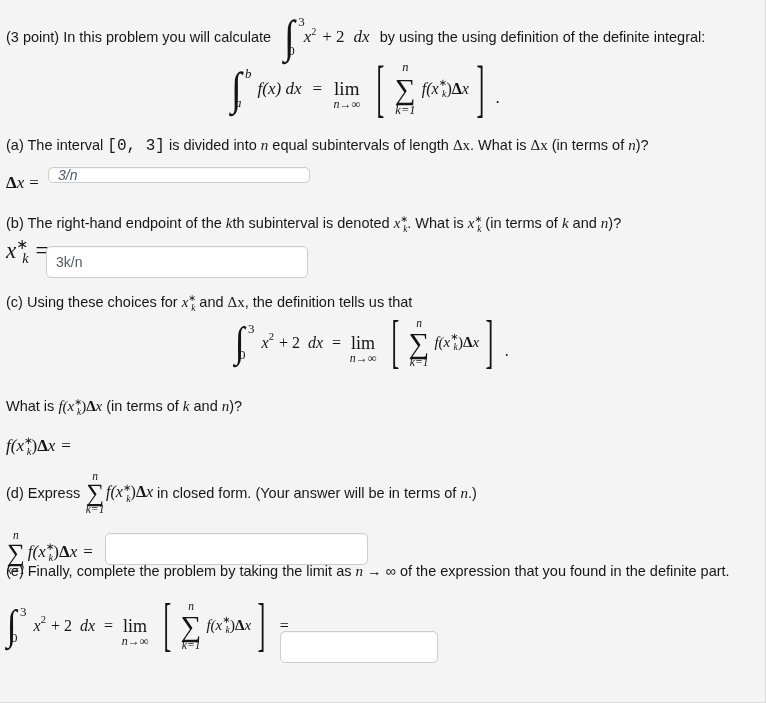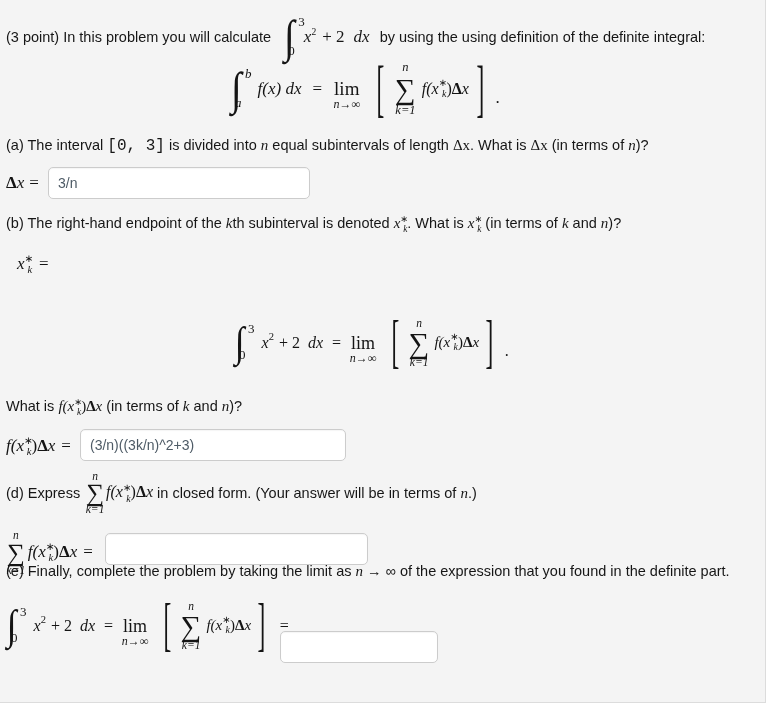--- a/index.html
+++ b/index.html
@@ -274,30 +274,34 @@
     <span class="mitem up" style="font-size:17px; margin-left:5px; vertical-align:bottom;">.</span>
   </div>
 
   <div class="row prose" style="left:6px; top:136px;">
     <span>(a) The interval </span><span class="mathup" style="font-size:16px;">[0, 3]</span><span> is divided into </span><span class="mathtext" style="font-size:15px;">n</span><span> equal subintervals of length </span><span class="bold-delta" style="font-size:15px;">Δx</span><span>. What is </span><span class="bold-delta" style="font-size:15px;">Δx</span><span> (in terms of </span><span class="mathtext" style="font-size:15px;">n</span><span>)?</span>
   </div>
 
   <div class="eqlbl" style="left:6px; top:173px; font-size:17px;">
     <span style="font-weight:bold; font-style:normal;">Δ</span><span style="font-style:italic;">x</span><span style="font-style:normal; margin-left:5px;">=</span>
   </div>
-  <input class="field" type="text" style="left: 48px; top: 167px; width: 262px; height: 32px;" value="3/n">
+  <input class="field" type="text" style="left: 48px; top: 167px; width: 262px; height: 16px; font-style: italic;" value="3/n">
 
   <div class="row prose" style="left:6px; top:214px;">
     <span>(b) The right-hand endpoint of the </span><span class="mathtext" style="font-size:15px;">k</span><span>th subinterval is denoted </span><span class="xstar" style="font-size:15px;"><span>x</span><sup class="star">∗</sup><sub class="ksub" style="margin-left:-5px;">k</sub></span><span>. What is </span><span class="xstar" style="font-size:15px;"><span>x</span><sup class="star">∗</sup><sub class="ksub" style="margin-left:-5px;">k</sub></span><span> (in terms of </span><span class="mathtext" style="font-size:15px;">k</span><span> and </span><span class="mathtext" style="font-size:15px;">n</span><span>)?</span>
   </div>
 
-  <div class="eqlbl" style="left:6px; top:252px; font-size:17px;margin-left:11px;">
+  <div class="eqlbl" style="left:6px; top:236px; font-size:23px;">
     <span class="xstar"><span style="font-style:italic;">x</span><sup class="star">∗</sup><sub class="ksub" style="margin-left:-6px;">k</sub></span><span style="font-style:normal; margin-left:7px;">=</span>
   </div>
-
+  <input class="field" type="text" style="left: 46px; top: 246px; width: 262px; height: 32px;" value="3k/n">
+
+  <div class="row prose" style="left:6px; top:293px;">
+    <span>(c) Using these choices for </span><span class="xstar" style="font-size:15px;"><span>x</span><sup class="star">∗</sup><sub class="ksub" style="margin-left:-5px;">k</sub></span><span> and </span><span class="bold-delta" style="font-size:15px;">Δx</span><span>, the definition tells us that</span>
+  </div>
 
   <div class="row math" style="left:232px; top:325px;">
     <span class="intgrp">
       <span class="intsign small">∫</span>
       <span class="int-up" style="left:14px;">3</span>
       <span class="int-lo">0</span>
     </span>
     <span class="mitem it" style="font-size:16px; margin-left:10px;">x</span><sup class="sq" style="font-family:'Liberation Serif',serif;">2</sup>
     <span class="mitem up" style="font-size:16px; margin-left:1px;">+ 2</span>
     <span class="mitem it" style="font-size:16px; margin-left:4px;">dx</span>
@@ -317,21 +321,20 @@
     <span class="mitem up" style="font-size:16px; margin-left:5px; vertical-align:bottom;">.</span>
   </div>
 
   <div class="row prose" style="left:6px; top:397px;text-align:center;">
     <span>What is </span><span class="mathtext" style="font-size:15px;"><span>f(x</span><sup class="star">∗</sup><sub class="ksub" style="margin-left:-5px;">k</sub><span class="up">)</span><span class="up" style="font-weight:bold;">Δ</span><span>x</span></span><span> (in terms of </span><span class="mathtext" style="font-size:15px;">k</span><span> and </span><span class="mathtext" style="font-size:15px;">n</span><span>)?</span>
   </div>
 
   <div class="eqlbl" style="left:6px; top:434px; font-size:17px;">
     <span style="font-style:italic;">f(x</span><sup class="star">∗</sup><sub class="ksub" style="margin-left:-6px;">k</sub><span style="font-style:normal;">)</span><span style="font-style:normal; font-weight:bold;">Δ</span><span style="font-style:italic;">x</span><span style="font-style:normal; margin-left:6px;">=</span>
   </div>
-  <input class="field" type="text" style="left: 80px; top: 429px; width: 266px; height: 32px;" value="(3/n)((3k/n)^2+3)">
 
   <div class="row prose" style="left:6px; top:482px;">
     <span style="vertical-align:middle;">(d) Express </span><span class="sumgrp" style="margin:0 2px; vertical-align:middle;"><span class="sumtop sm" style="top:-12px;">n</span><span class="sumsym sm">∑</span><span class="sumbot sm" style="bottom:-11px;">k=1</span></span><span class="mathtext" style="font-size:16px; vertical-align:middle;"><span>f(x</span><sup class="star">∗</sup><sub class="ksub" style="margin-left:-5px;">k</sub><span class="up">)</span><span class="up" style="font-weight:bold;">Δ</span><span>x</span></span><span style="vertical-align:middle;"> in closed form. (Your answer will be in terms of </span><span class="mathtext" style="font-size:15px; vertical-align:middle;">n</span><span style="vertical-align:middle;">.)</span>
   </div>
 
   <div class="eqlbl" style="left:6px; top:540px; font-size:17px;">
     <span class="sumgrp" style="margin-right:3px;"><span class="sumtop sm" style="top:-13px;">n</span><span class="sumsym sm">∑</span><span class="sumbot sm" style="bottom:-12px;">k=1</span></span><span style="font-style:italic;">f(x</span><sup class="star">∗</sup><sub class="ksub" style="margin-left:-6px;">k</sub><span style="font-style:normal;">)</span><span style="font-style:normal; font-weight:bold;">Δ</span><span style="font-style:italic;">x</span><span style="font-style:normal; margin-left:6px;">=</span>
   </div>
   <input class="field" type="text" style="left: 105px; top: 533px; width: 263px; height: 32px;" value="">
 

